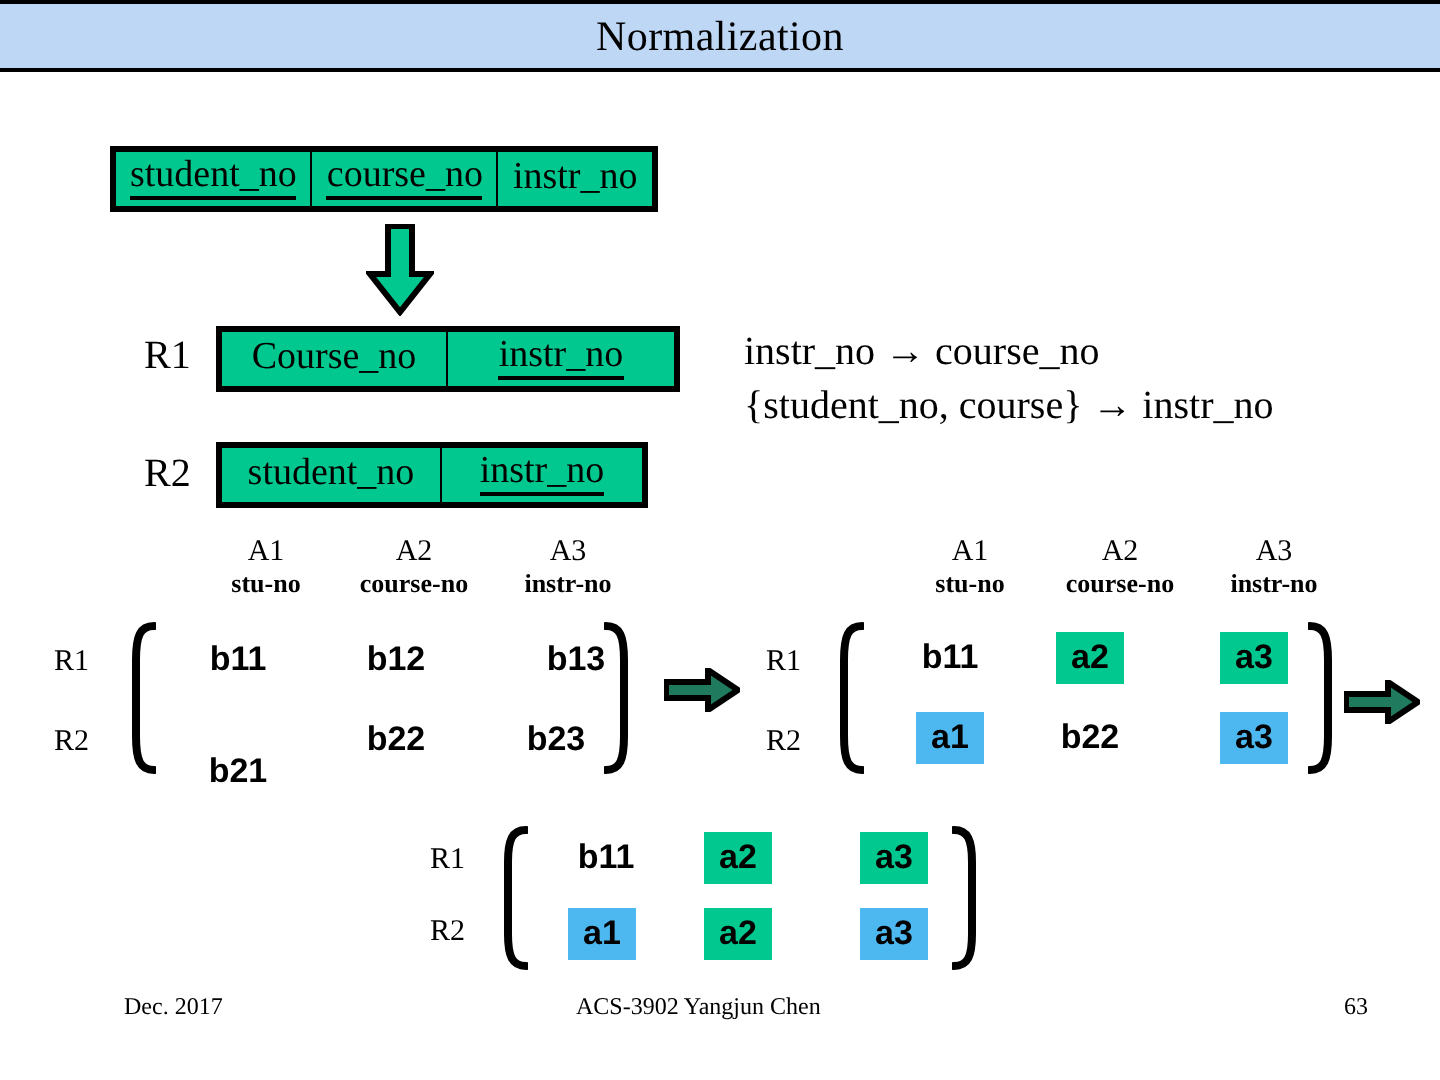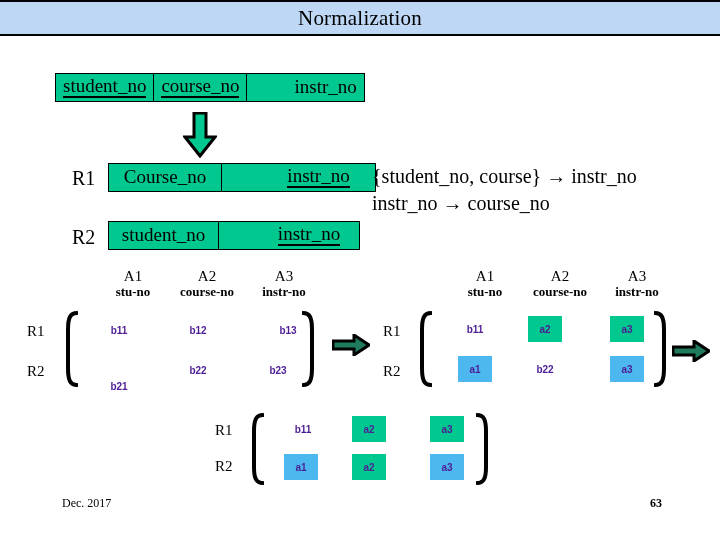--- a/index.html
+++ b/index.html
@@ -35,38 +35,38 @@
     font-family: "Liberation Serif", serif;
     font-size: 21px;
     color: #000000;
     letter-spacing: 0.2px;
   }
 
   
   .schema-table {
     position: absolute;
     display: flex;
-    border: 1px solid #000000;
+    border: 3px solid #000000;
     background: #00c88f;
     box-sizing: border-box;
   }
   .schema-cell {
     background: #00c88f;
     padding: 2px 7px 3px 7px;
     font-family: "Liberation Serif", serif;
     font-size: 19px;
     color: #000000;
     white-space: nowrap;
     border-right: 1px solid #000000;
     box-sizing: border-box;
     display: flex;
     align-items: center;
     justify-content: center;
   }
-  .schema-cell:last-child { border-right: none; margin-left: 40px; }
+  .schema-cell:last-child { border-right: none; }
   .schema-cell.key > span {
     border-bottom: 2px solid #000000;
     line-height: 1.05;
   }
 
   
   .rel-label {
     position: absolute;
     font-family: "Liberation Serif", serif;
     font-size: 20px;
@@ -130,23 +130,23 @@
     color: #000000;
   }
   .bracket {
     position: absolute;
     width: 14px;
     top: 0;
   }
   .mcell {
     position: absolute;
     font-family: "Liberation Sans", sans-serif;
-    font-size: 10px;
+    font-size: 17px;
     font-weight: bold;
-    color: #4c1d95;
+    color: #000000;
     text-align: center;
     white-space: nowrap;
     display: flex;
     align-items: center;
     justify-content: center;
   }
   .mcell.plain {
     background: transparent;
   }
   .mcell.hl-green {
@@ -169,21 +169,21 @@
     left: 0;
     top: 496px;
     width: 720px;
     height: 22px;
     font-family: "Liberation Serif", serif;
     font-size: 12px;
     color: #000000;
   }
   #footer-date  { position: absolute; left: 62px;  top: 0; }
   #footer-center{ position: absolute; left: 288px; top: 0; }
-  #footer-page  { position: absolute; left: 650px; top: 0; font-weight: bold; }
+  #footer-page  { position: absolute; left: 672px; top: 0; }
 </style>
 </head>
 <body>
 
 <div id="title-bar">
   <div id="title-text">Normalization</div>
 </div>
 
 <div class="schema-table" id="original-relation" style="left:55px; top:73px;">
   <div class="schema-cell key">
@@ -217,22 +217,22 @@
 <div class="schema-table" id="relation-r2" style="left:108px; top:221px;">
   <div class="schema-cell" style="width:110px;">
     <span>student_no</span>
   </div>
   <div class="schema-cell key" style="width:100px;">
     <span>instr_no</span>
   </div>
 </div>
 
 <div id="fd-block">
+  <div>instr_no → course_no</div>
   <div>{student_no, course} → instr_no</div>
-  <div>instr_no → course_no</div>
 </div>
 
 <div class="matrix" id="matrix-initial" style="left:20px; top:268px;">
 
   <div class="matrix-headers" style="width:300px;">
     <div class="mh" style="left:78px;  top:0; width:70px;">
       <span class="a-lab">A1</span>
       <span class="attr-lab">stu-no</span>
     </div>
     <div class="mh" style="left:147px; top:0; width:80px;">
@@ -346,14 +346,15 @@
     <div class="mcell hl-green" style="left:220px; top:4px;  width:34px; height:26px;">a3</div>
 
     <div class="mcell hl-blue" style="left:74px;  top:42px; width:34px; height:26px;">a1</div>
     <div class="mcell hl-green" style="left:142px; top:42px; width:34px; height:26px;">a2</div>
     <div class="mcell hl-blue" style="left:220px; top:42px; width:34px; height:26px;">a3</div>
   </div>
 </div>
 
 <div id="footer">
   <div id="footer-date">Dec. 2017</div>
+  <div id="footer-center">ACS-3902  Yangjun Chen</div>
   <div id="footer-page">63</div>
 </div>
 
 </body></html>

